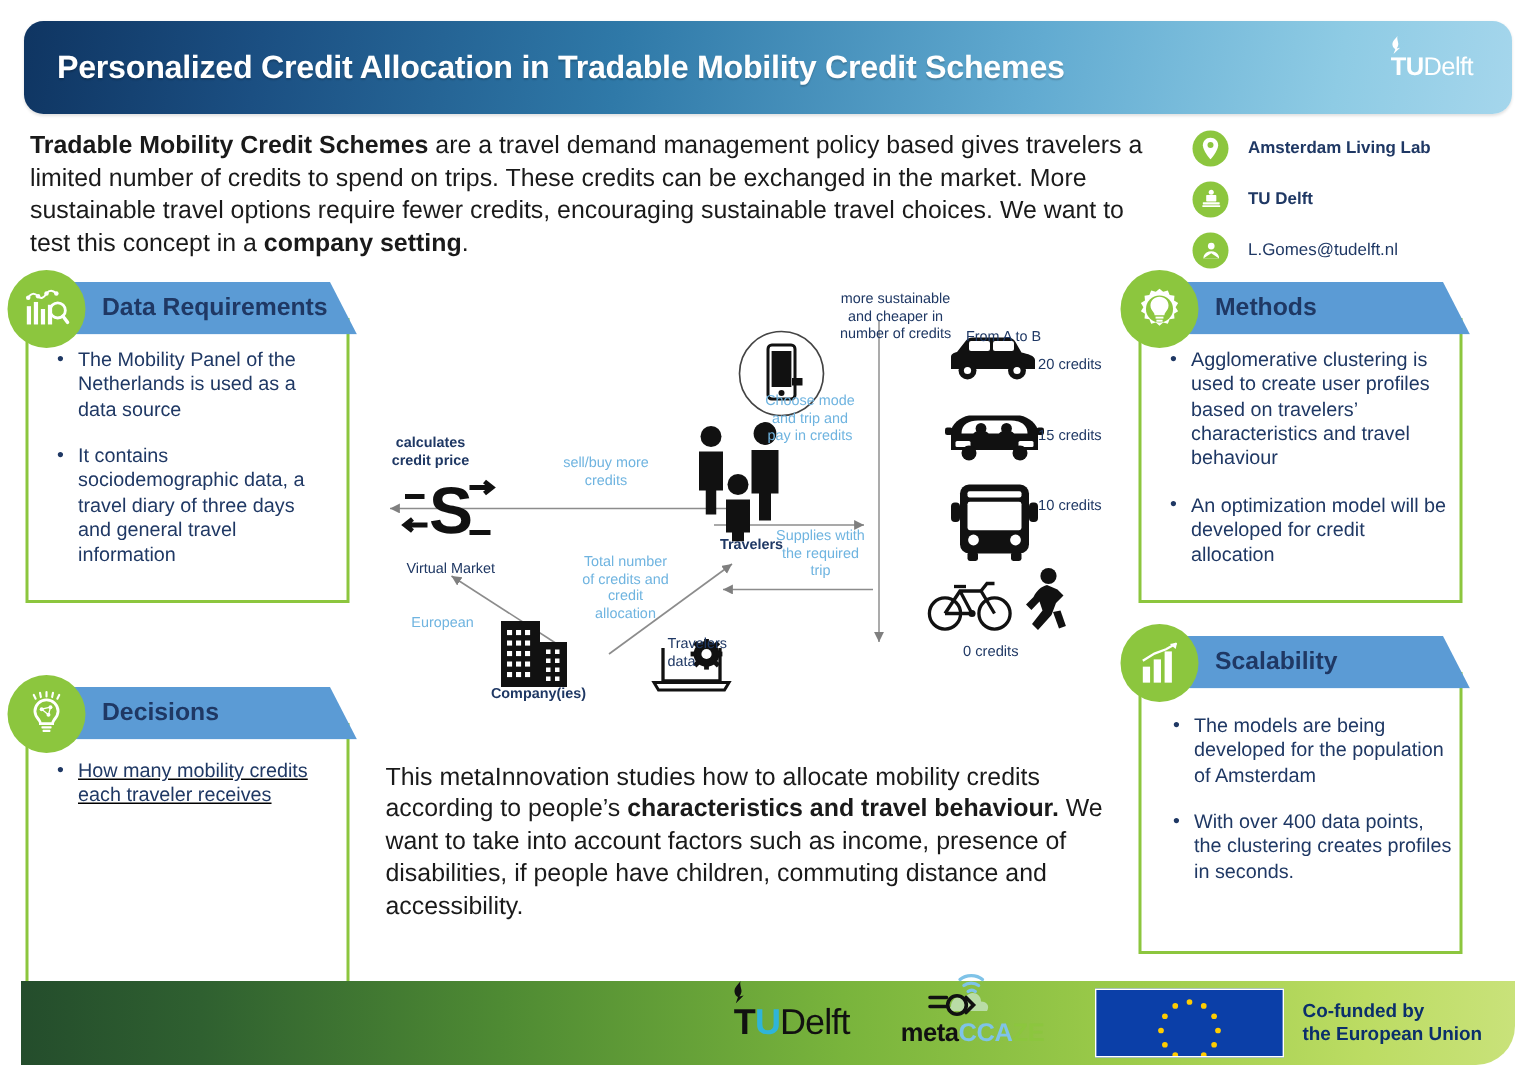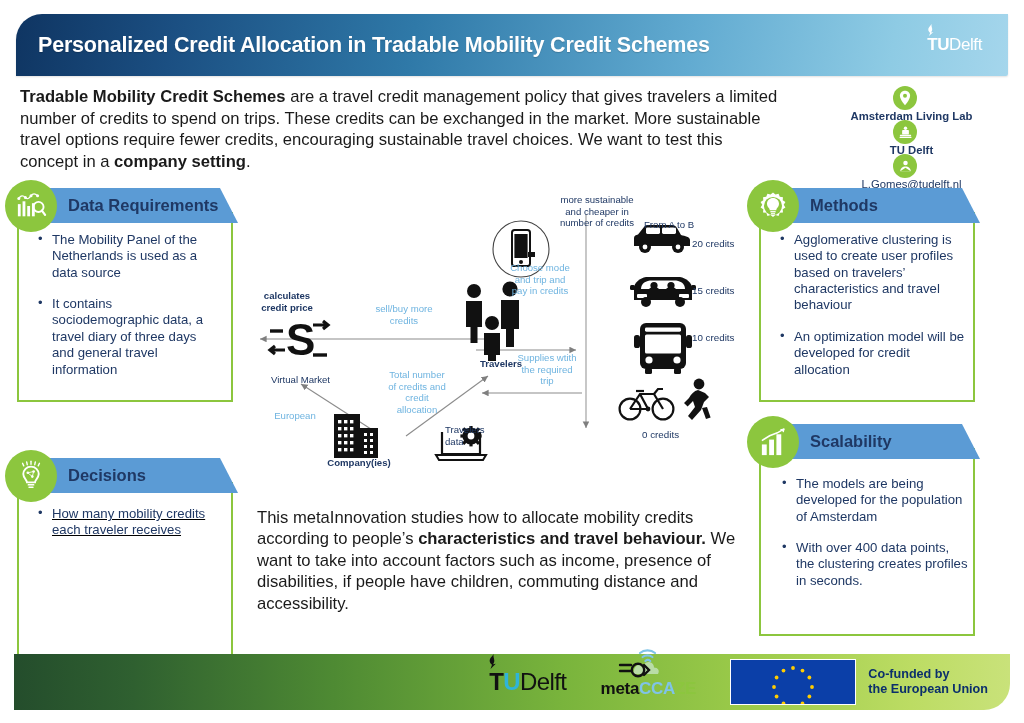--- a/index.html
+++ b/index.html
@@ -16,20 +16,21 @@
   }
 
   
   .header{
     position:absolute;left:16px;top:14px;width:992px;height:62px;
     background:linear-gradient(100deg,#0f3562 0%,#1b4f82 16%,#2f79a8 40%,#62abd1 68%,#8ecbe4 88%,#a5d6ec 100%);
     border-top-left-radius:26px;
     border-bottom-right-radius:2px;
     display:flex;align-items:center;
     box-shadow:0 1px 2px rgba(0,0,0,.12);
+    border-radius:13px;
   }
   .header-title{
     color:#ffffff;
     font-size:21.5px;
     font-weight:bold;
     letter-spacing:-0.2px;
     margin-left:22px;
     white-space:nowrap;
     text-shadow:0 1px 1px rgba(0,0,0,.18);
   }
@@ -52,21 +53,21 @@
     position:absolute;left:20px;top:86px;width:760px;
     font-size:16.6px;line-height:1.30;color:#1a1a1a;
   }
   .intro b{font-weight:bold;}
 
   
   .contacts{
     position:absolute;left:795px;top:86px;width:220px;
   }
   .contact-row{
-    display:flex;align-items:center;margin-bottom:9px;height:25px;flex-direction:column;
+    display:flex;align-items:center;margin-bottom:9px;height:25px;
   }
   .contact-ico{
     width:24px;height:24px;border-radius:50%;
     background:#8cc63e;
     display:flex;align-items:center;justify-content:center;
     flex:0 0 24px;
   }
   .contact-txt{
     margin-left:13px;font-size:11.3px;color:#1f3864;
   }
@@ -205,21 +206,21 @@
     <div class="header-logo">
       <svg class="flame" viewBox="0 0 11 12">
         <path d="M5.6 0 C4.2 2.3 2.0 3.4 2.3 6.0 C2.5 7.5 3.6 8.4 4.2 8.8 L3.0 12 L7.4 7.9 L5.1 8.4 C5.1 8.4 6.4 6.6 6.2 5.0 C6.0 3.5 5.2 2.0 5.6 0 Z" fill="#ffffff"></path>
       </svg>
       <span class="tu">TU</span>
         <span class="delft">Delft</span>
     </div>
   </div>
 
   <div class="intro">
-    <b>Tradable Mobility Credit Schemes</b><span> are a travel credit management policy that gives travelers a limited number of credits to spend on trips. These credits can be exchanged in the market. More sustainable travel options require fewer credits, encouraging sustainable travel choices. We want to test this concept in a </span><b>company setting</b><span>.</span>
+    <b>Tradable Mobility Credit Schemes</b><span> are a travel demand management policy based gives travelers a limited number of credits to spend on trips. These credits can be exchanged in the market. More sustainable travel options require fewer credits, encouraging sustainable travel choices. We want to test this concept in a </span><b>company setting</b><span>.</span>
   </div>
 
   <div class="contacts">
 
     <div class="contact-row">
       <div class="contact-ico">
         <svg width="14" height="16" viewBox="0 0 14 16">
           <path d="M7 0.8 C4 0.8 1.9 3 1.9 5.8 C1.9 9.6 7 15.2 7 15.2 C7 15.2 12.1 9.6 12.1 5.8 C12.1 3 10 0.8 7 0.8 Z" fill="#ffffff"></path>
           <circle cx="7" cy="5.7" r="2.0" fill="#8cc63e"></circle>
         </svg>

